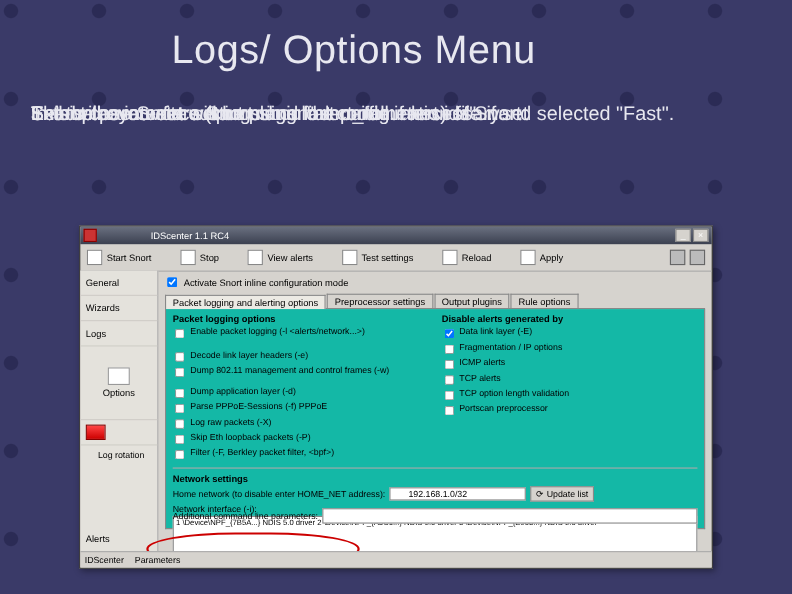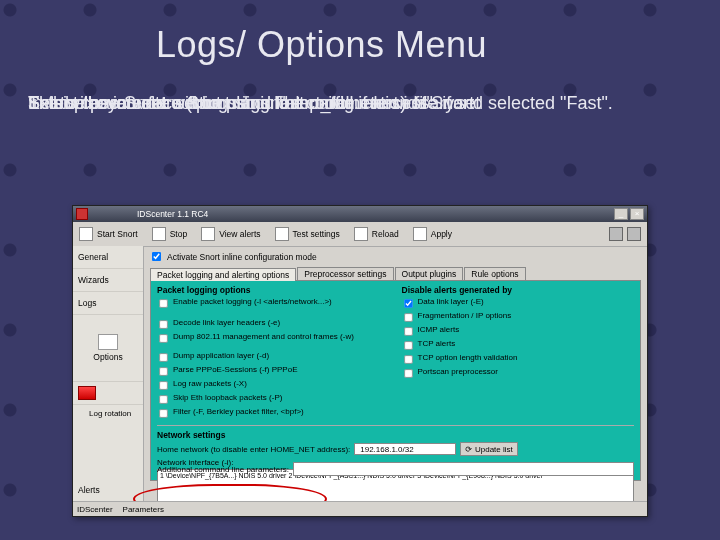--- a/index.html
+++ b/index.html
@@ -69,21 +69,21 @@
   .titlebar .winbtns { margin-left:auto; display:flex; gap:2px;}
   .titlebar .winbtns span {
     width:12px;height:10px;background:#d6d3ce;border:1px solid #888;display:flex;align-items:center;justify-content:center;font-size:8px;line-height:8px;
   }
   .toolbar {
     height: 24px;
     border-bottom: 1px solid #aaa;
     display: flex;
     align-items: center;
     padding: 0 6px;
-    gap: 14px;
+    gap: 26px;
   }
   .toolbar .tbtn { display:flex; align-items:center; gap:4px; }
   .toolbar .tico { width:12px;height:12px;border:1px solid #888;background:#fff; }
   .systray { margin-left:auto; display:flex;gap:4px;}
   .systray span { width:12px;height:12px;background:#bbb;border:1px solid #666;}
 
   .body {
     position:absolute;
     top:40px; left:0; right:0; bottom:14px;
     display:flex;
@@ -125,21 +125,21 @@
   .col { flex:1; }
   .grouptitle { font-weight:bold; font-size:8.5px;margin-bottom:2px;}
   .chk { display:flex;align-items:flex-start;gap:3px;margin:1px 0; line-height:9px;}
   .chk input { transform:scale(.65);margin:0;flex-shrink:0; }
   .chk span { font-size:8px; }
   .divider { border-top:1px solid #aaa;margin:4px 0;}
   .net {
     font-size:8px;
   }
   .net .row { display:flex;align-items:center;gap:4px;margin:2px 0;}
-  .net input[type=text]{height:10px;font-size:8px;padding:0 5px;border:1px solid #888;}
+  .net input[type=text]{height:10px;font-size:8px;padding:0 16px;border:1px solid #888;}
   .iftable {
     border:1px solid #888;background:#fff;height:34px;font-size:7px;padding:2px;line-height:8px;overflow:hidden;
   }
   .extra {
     position:absolute;left:6px;right:6px;bottom:4px;
     display:flex;align-items:center;gap:4px;font-size:8px;
   }
   .extra input { flex:1;height:10px;border:1px solid #888;font-size:8px; }
   .red-oval {
     position:absolute;border:2px solid #c00;border-radius:50%/60%;

